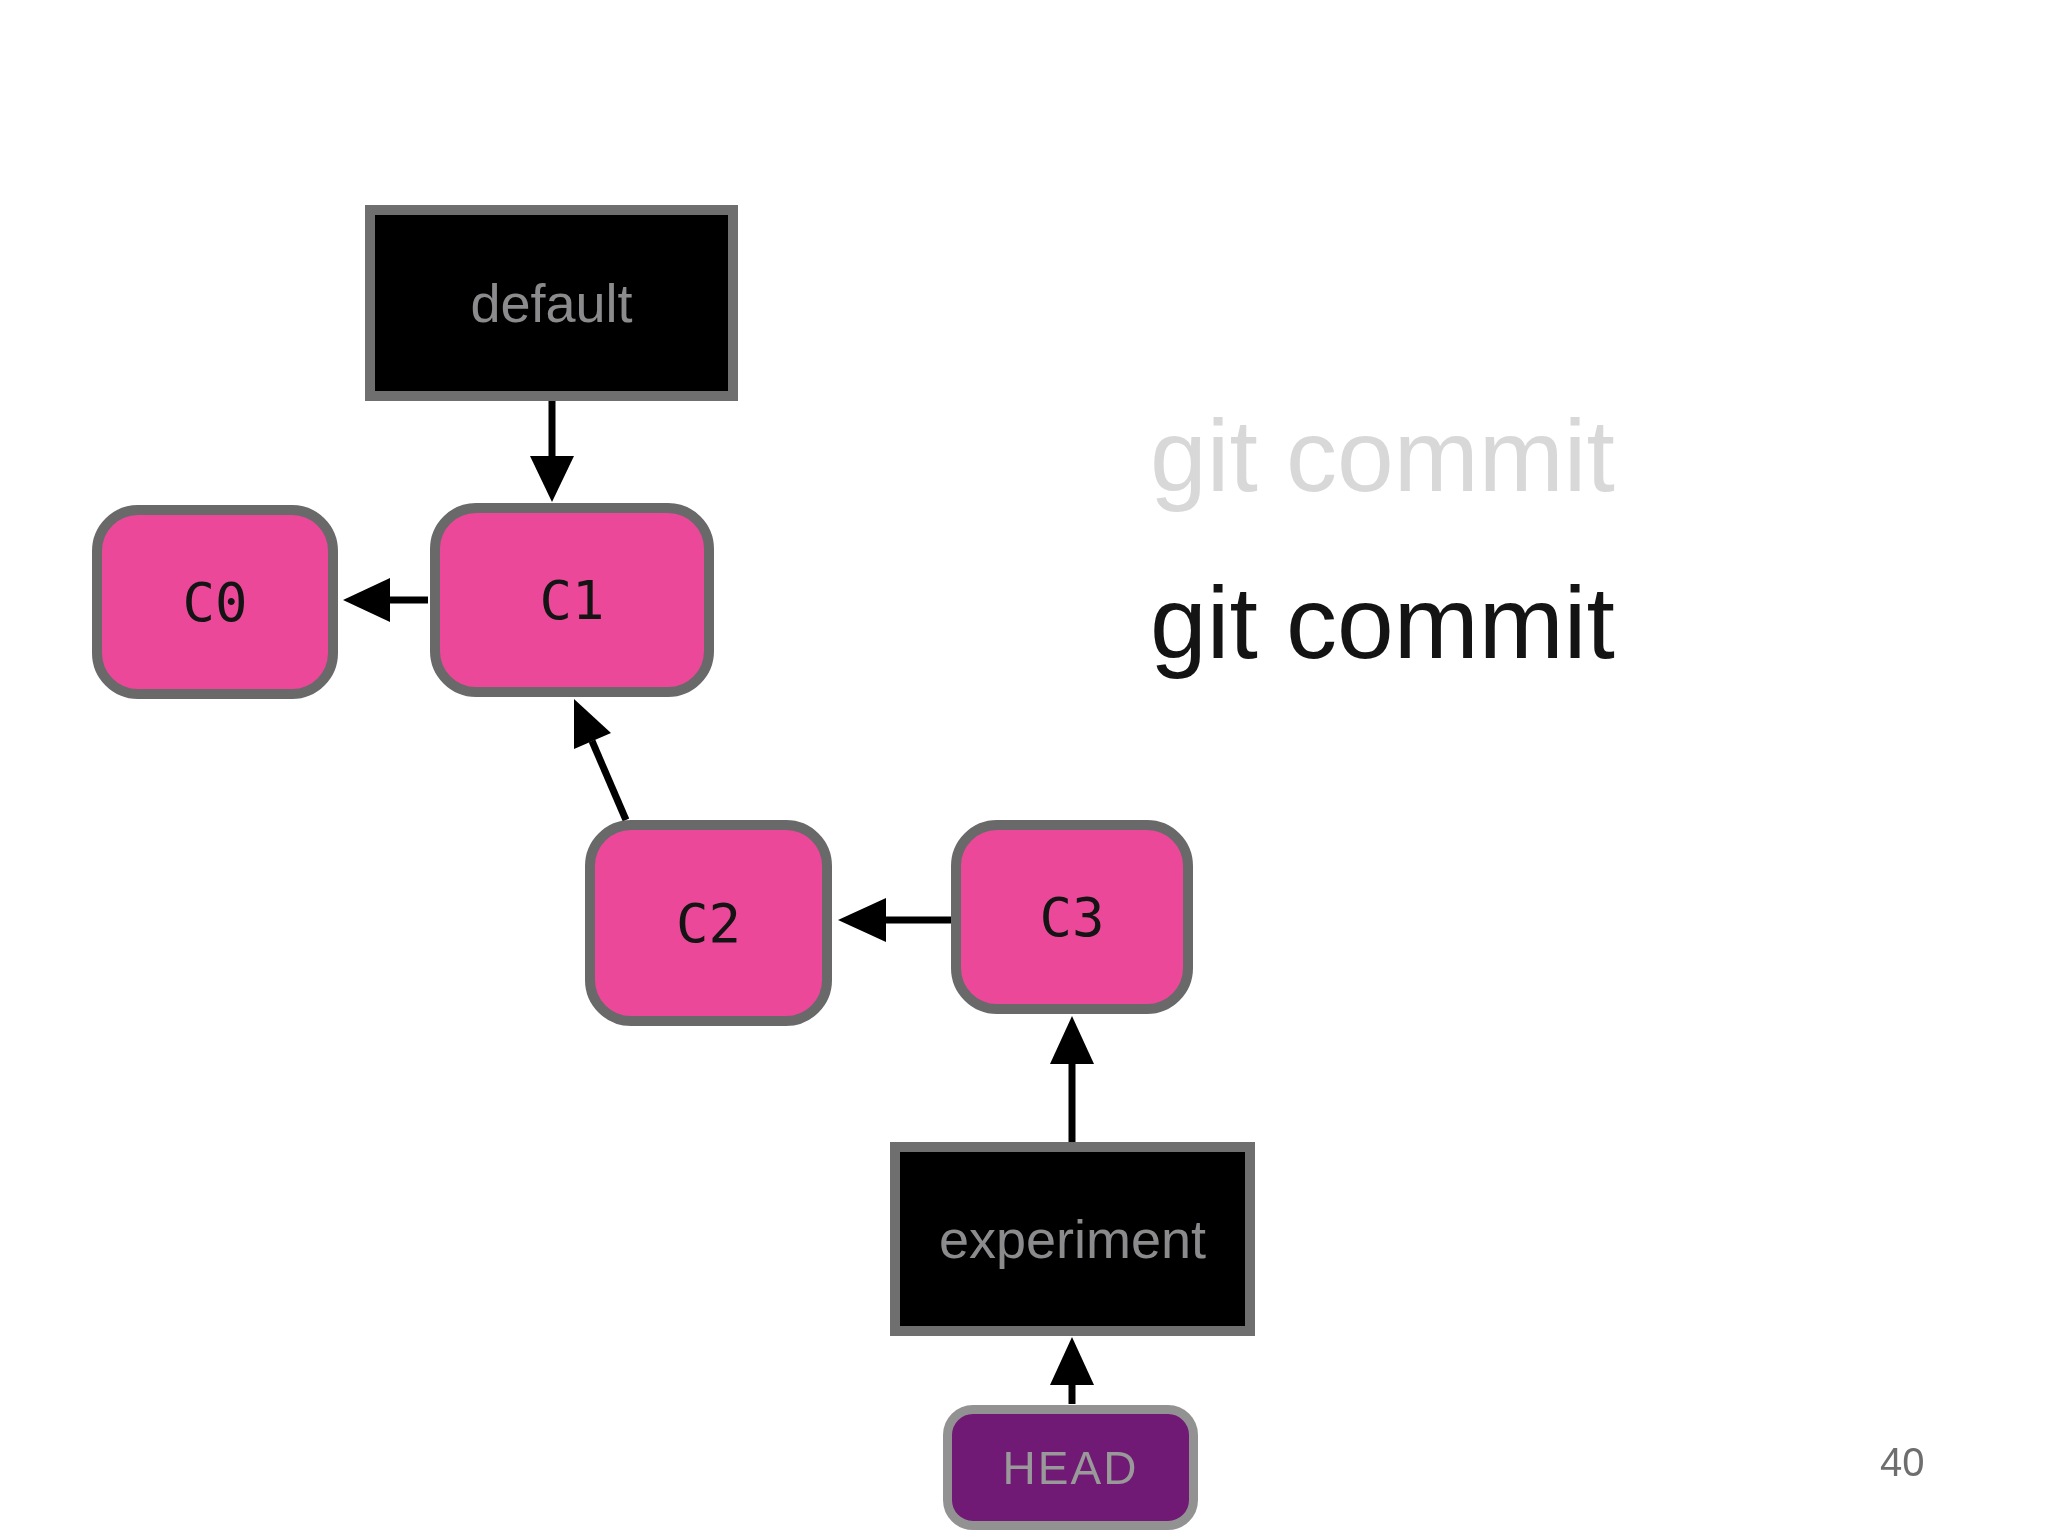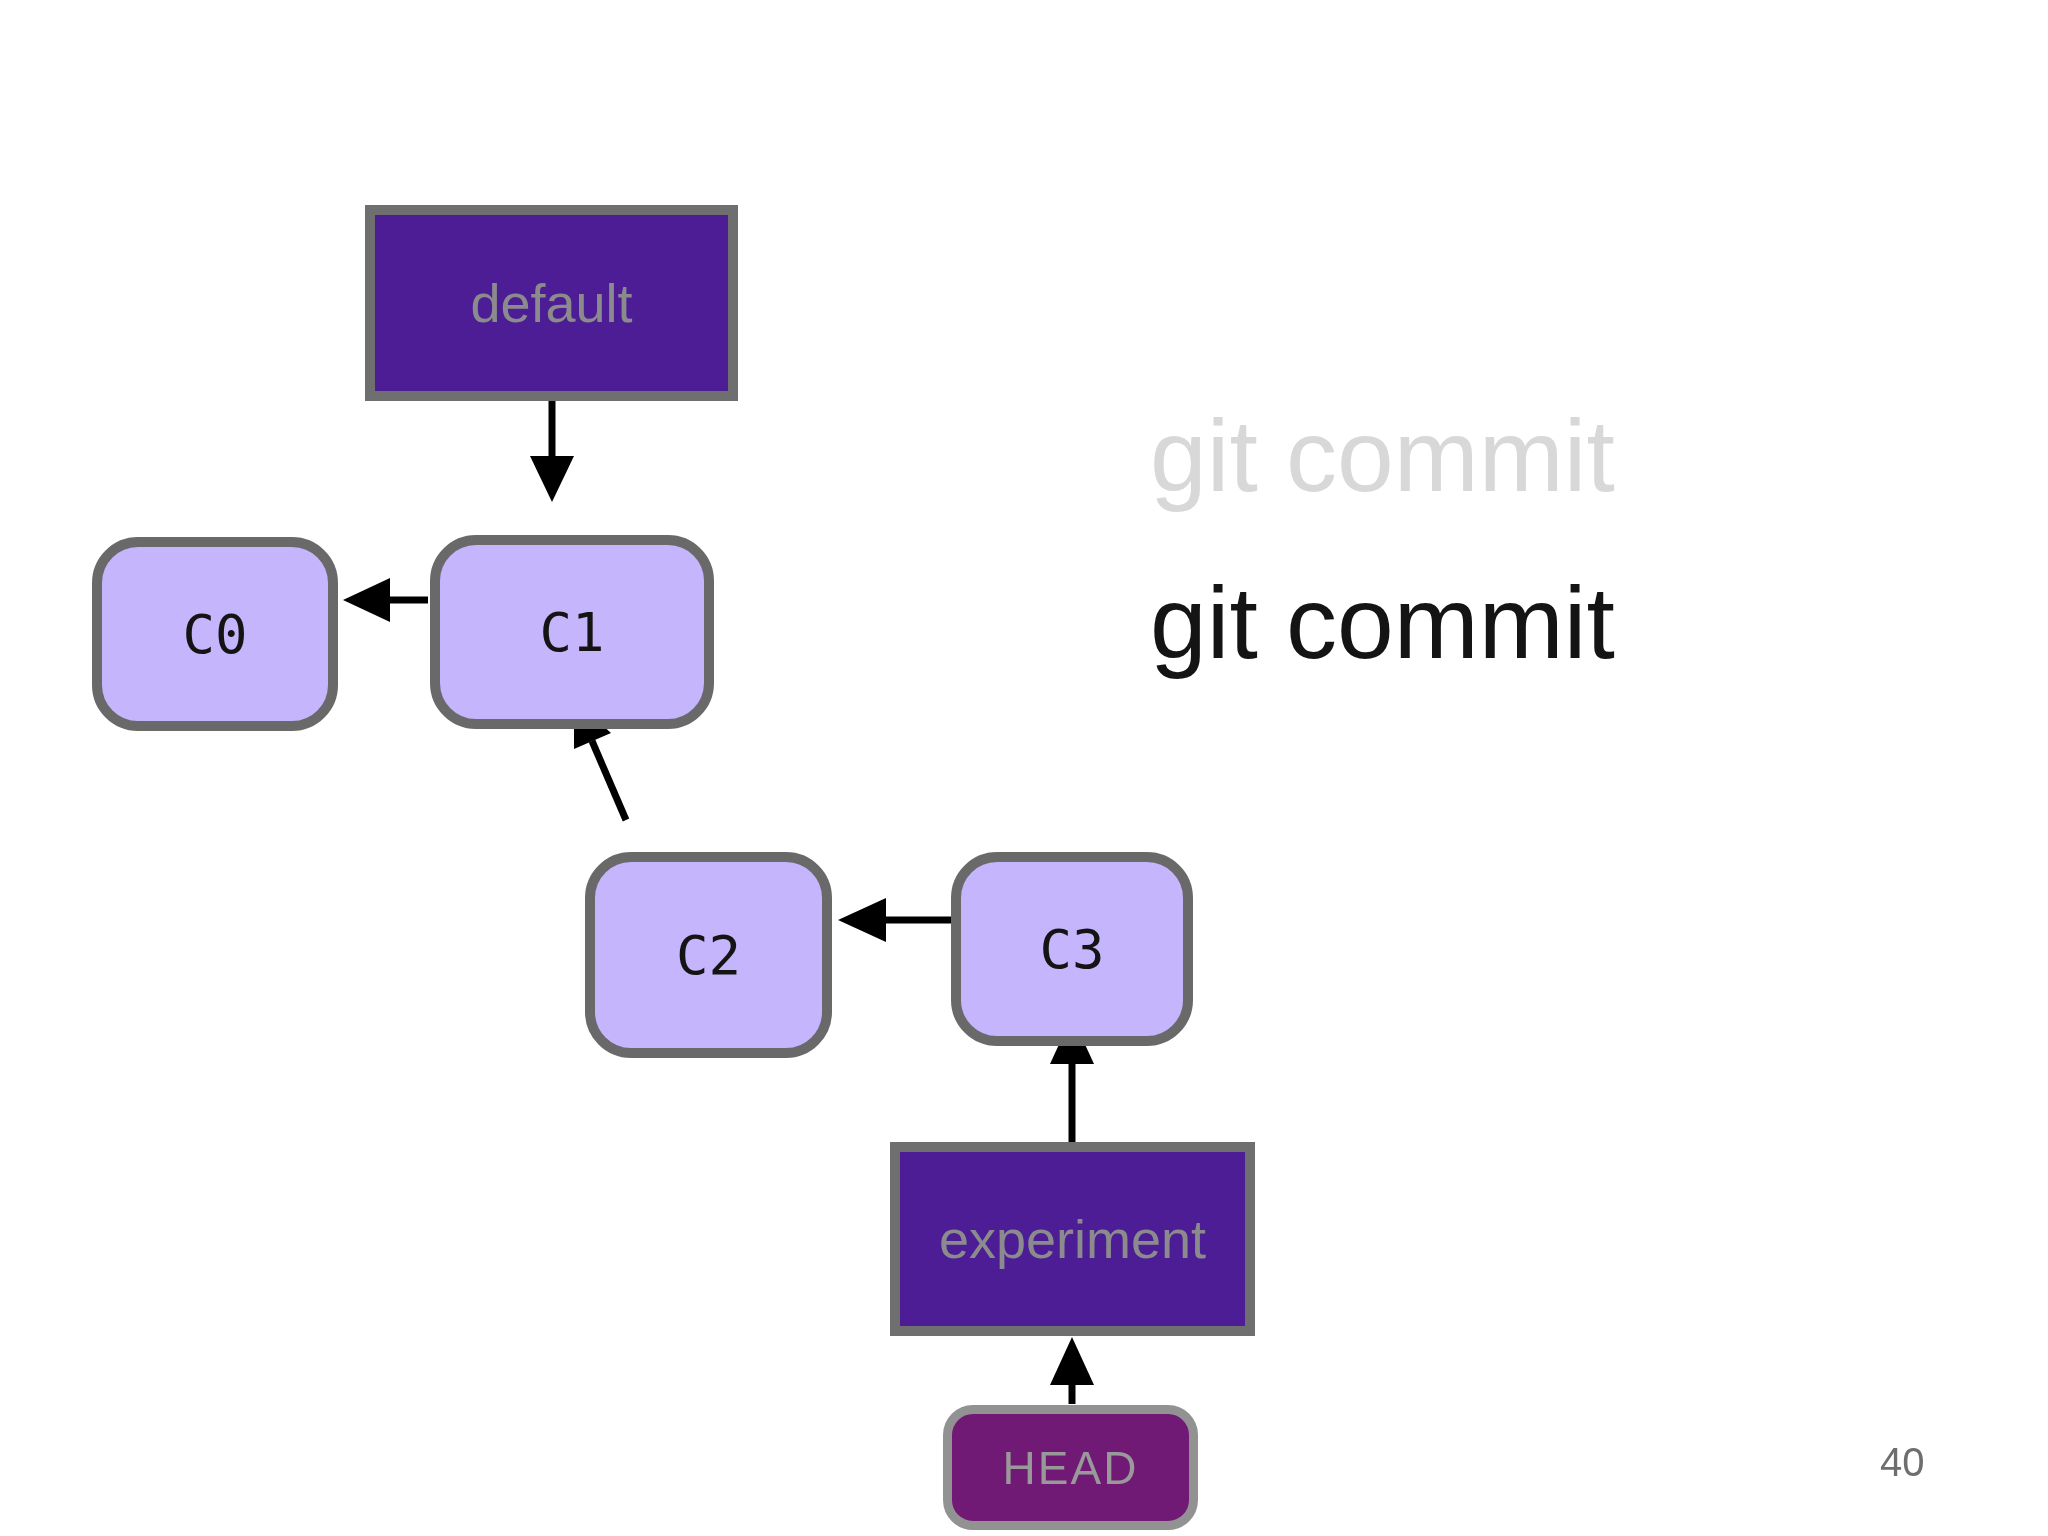--- a/index.html
+++ b/index.html
@@ -12,21 +12,21 @@
     width: 2048px;
     height: 1536px;
     background: #ffffff;
     overflow: hidden;
     font-family: "Liberation Sans", sans-serif;
   }
   .abs { position: absolute; box-sizing: border-box; }
 
   
   .branch-box {
-    background: #4c1d95;
+    background: #000000;
     border: 10px solid #6f6f6f;
     display: flex;
     align-items: center;
     justify-content: center;
     color: #8b8b8e;
     font-size: 54px;
   }
   #default-box    { left: 365px; top: 205px; width: 373px; height: 196px; }
   #experiment-box { left: 890px; top: 1142px; width: 365px; height: 194px; }
 
@@ -39,30 +39,29 @@
     display: flex;
     align-items: center;
     justify-content: center;
     color: #999999;
     font-size: 46px;
     letter-spacing: 2px;
   }
 
   
   .commit-node {
-    background: #c4b5fd;
+    background: #ec4899;
     border: 10px solid #696969;
     border-radius: 46px;
     display: flex;
     align-items: center;
     justify-content: center;
     font-family: "DejaVu Sans Mono", monospace;
     font-size: 54px;
     color: #141414;
-    margin-top: 32px;
   }
   #commit-c0 { left: 92px;  top: 505px; width: 246px; height: 194px; }
   #commit-c1 { left: 430px; top: 503px; width: 284px; height: 194px; }
   #commit-c2 { left: 585px; top: 820px; width: 247px; height: 206px; }
   #commit-c3 { left: 951px; top: 820px; width: 242px; height: 194px; }
 
   
   .command {
     left: 1150px;
     width: 800px;

